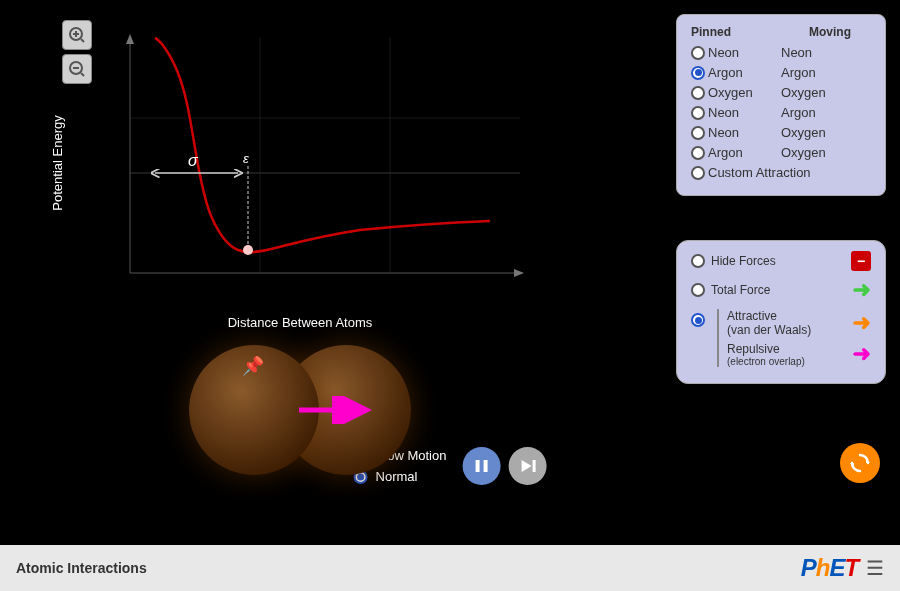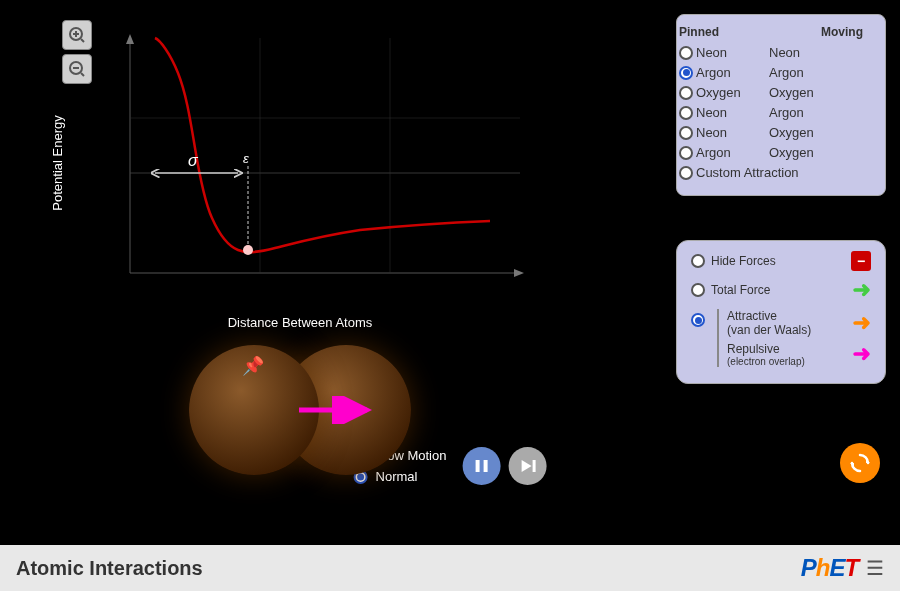--- a/index.html
+++ b/index.html
@@ -25,21 +25,21 @@
       width: 900px;
       height: 46px;
       background: #e8e8e8;
       display: flex;
       align-items: center;
       padding: 0 16px;
       justify-content: space-between;
     }
 
     #app-title {
-      font-size: 20px;
+      font-size: 14px;
       font-weight: bold;
       color: #333;
     }
 
     #phet-logo {
       display: flex;
       align-items: center;
       gap: 8px;
     }
 
@@ -135,21 +135,21 @@
     }
 
     
     #right-panel {
       position: absolute;
       top: 14px;
       right: 14px;
       width: 210px;
       background: #c8c8e8;
       border-radius: 8px;
-      padding: 10px 2px;
+      padding: 10px 14px;
       border: 1px solid #aaa;
     }
 
     #panel-header {
       display: flex;
       justify-content: space-between;
       margin-bottom: 6px;
       font-size: 12px;
       font-weight: bold;
       color: #333;

